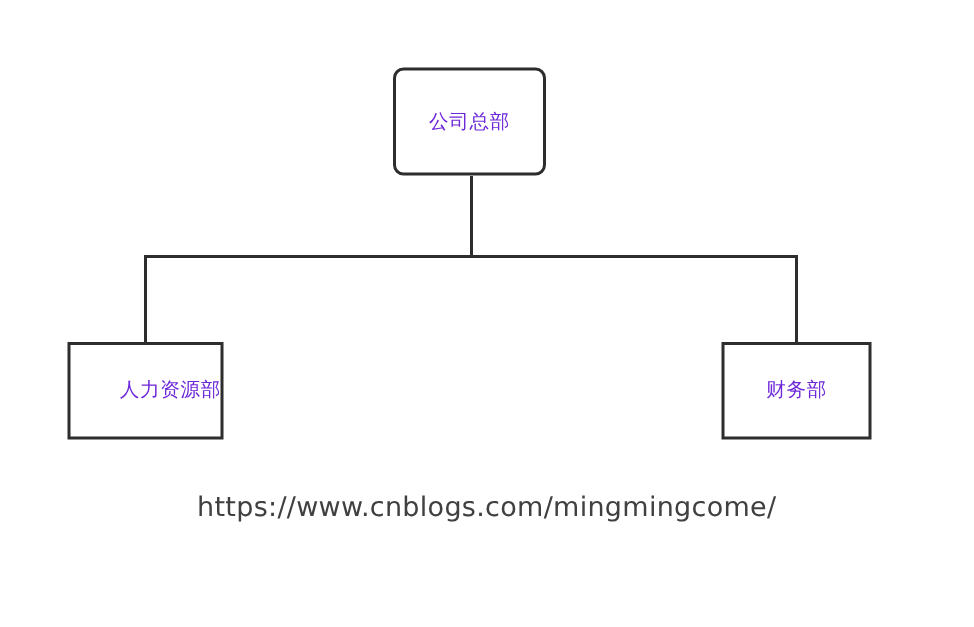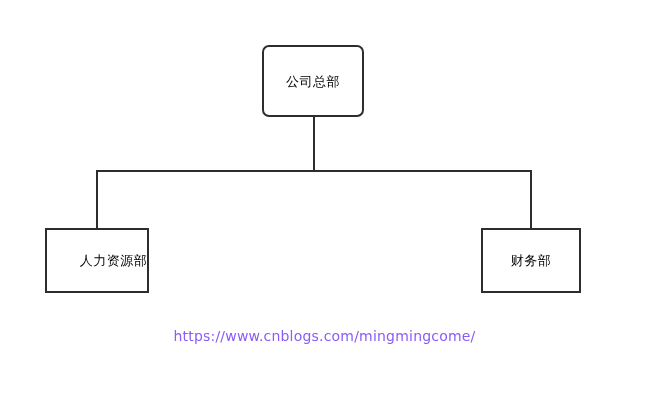--- a/index.html
+++ b/index.html
@@ -28,21 +28,21 @@
     position: absolute;
     box-sizing: border-box;
     background: #ffffff;
     border: 2px solid #2d2d2d;
     display: flex;
     align-items: center;
     justify-content: center;
   }
   .node-label {
     font-size: 13px;
-    color: #000000;
+    color: #6d28d9;
     letter-spacing: 0.5px;
     line-height: 1;
     white-space: nowrap;
   }
   #node-root {
     left: 262px;
     top: 45px;
     width: 102px;
     height: 72px;
     border-radius: 7px;
@@ -61,22 +61,22 @@
     width: 100px;
     height: 65px;
     border-radius: 0;
   }
   #watermark {
     position: absolute;
     left: 0;
     top: 328px;
     width: 649px;
     text-align: center;
-    font-size: 14px;
-    color: #8b5cf6;
+    font-size: 18px;
+    color: #404040;
     letter-spacing: 0.2px;
     white-space: nowrap;
   }
 </style>
 </head>
 <body>
 
 <div id="canvas">
 
   <svg class="connectors" viewBox="0 0 649 418" width="649" height="418" aria-hidden="true">

